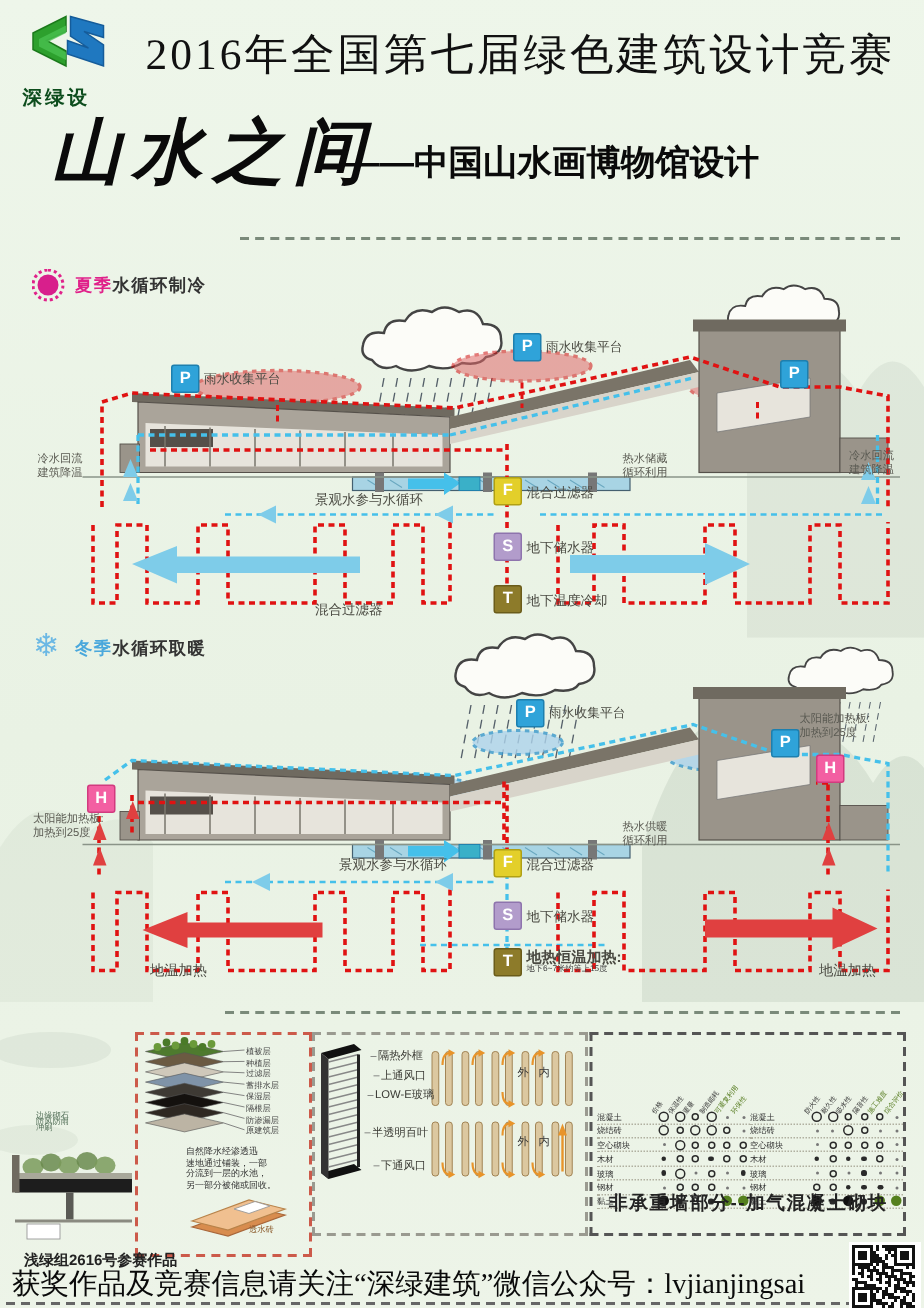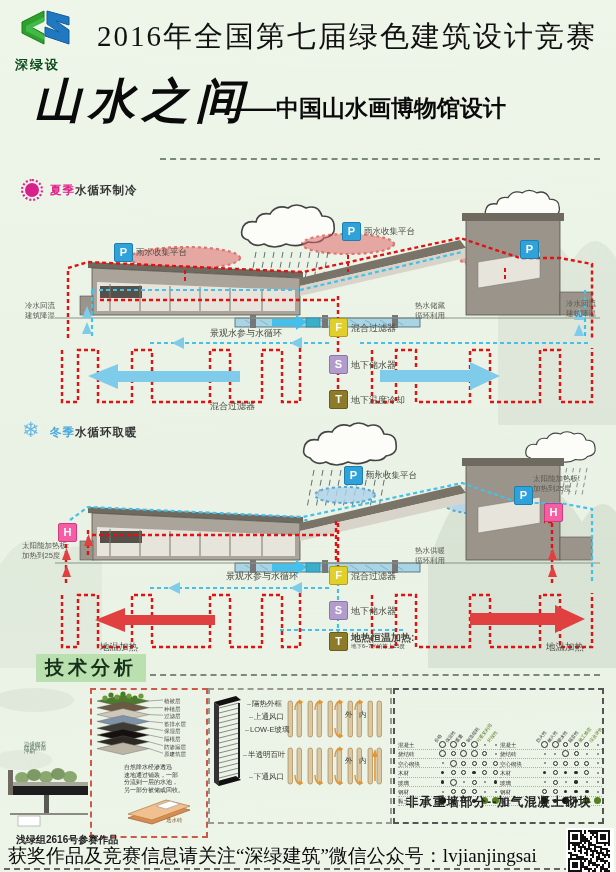--- a/index.html
+++ b/index.html
@@ -248,21 +248,20 @@
   <div class="badge bf" style="top:566px;left:329px;">F</div>
   <div class="lbl" style="top:570px;left:351px;font-size:9px;">混合过滤器</div>
   <div class="badge bs" style="top:601px;left:329px;">S</div>
   <div class="lbl" style="top:605px;left:351px;font-size:9px;">地下储水器</div>
   <div class="badge bt" style="top:632px;left:329px;">T</div>
   <div class="lbl" style="top:631px;left:351px;font-size:10px;font-weight:bold;">地热恒温加热:</div>
   <div class="micro" style="top:642px;left:351px;">地下6~7米约等上15度</div>
   <div class="lbl" style="top:641px;left:100px;font-size:9.5px;">地温加热</div>
   <div class="lbl" style="top:641px;left:546px;font-size:9.5px;">地温加热</div>
 
-  <div class="sec-title" style="top:654px;left:36px;">技术分析</div>
   <div class="dashline" style="top:674px;left:150px;width:450px;"></div>
 
   <div class="micro" id="edge-note" style="top:740px;left:24px;color:#55715a;width:60px;height:30px;">
       <div style="position: absolute; left: 0px; top: 0px;">边缘砌石</div>
       <div style="position: absolute; left: 0px; top: 7.5px;">防风防雨</div>
       <div style="position: absolute; left: 0px; top: 15px;">冲刷</div>
     </div>
   <svg style="top:758px;left:8px;z-index:3" width="84" height="70" viewBox="0 0 84 70">
     <ellipse cx="14" cy="20" rx="7" ry="6" fill="#7a9a5a" opacity="0.85"></ellipse>
     <ellipse cx="26" cy="17" rx="7" ry="6" fill="#6a8a4e" opacity="0.85"></ellipse>

